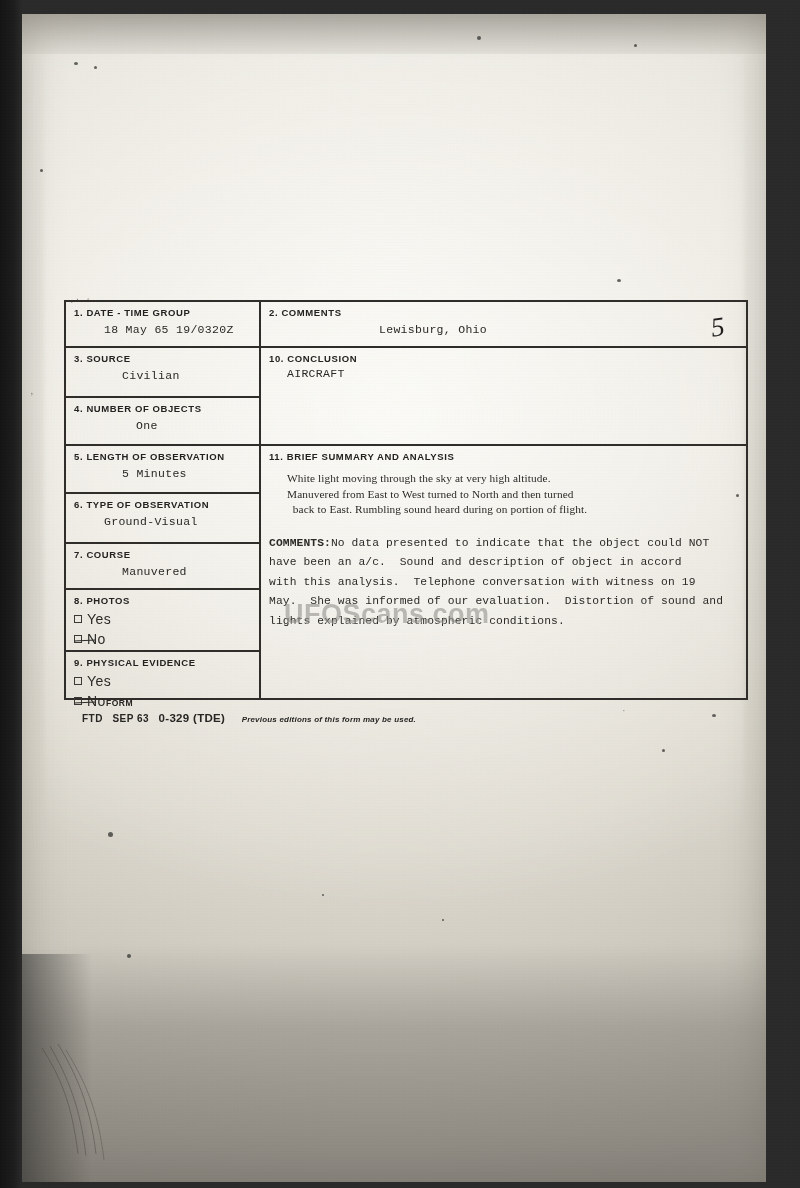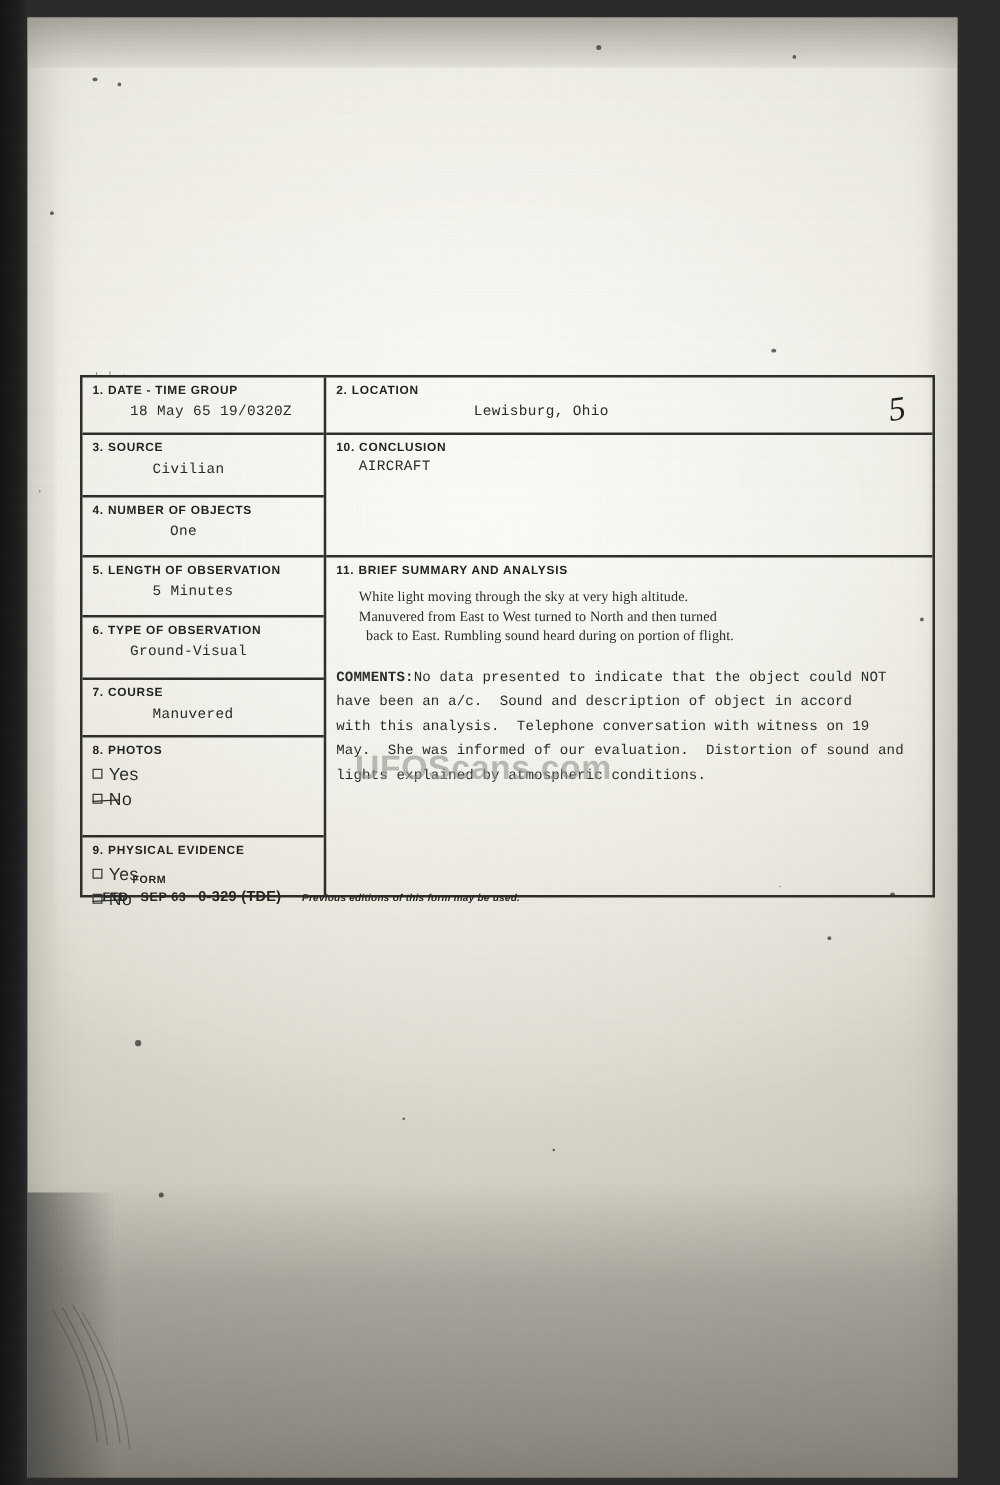--- a/index.html
+++ b/index.html
@@ -128,21 +128,21 @@
   .val.indent3 { padding-left: 62px; }
   .val.tight { margin-top: 3px; }
 
   
   #c-date   { height: 46px; }
   #c-source { height: 50px; }
   #c-number { height: 48px; }
   #c-length { height: 48px; }
   #c-type   { height: 50px; }
   #c-course { height: 46px; }
-  #c-photos { height: 80px; }
+  #c-photos { height: 62px; }
   #c-phys   { height: 46px; }
 
   
   #c-loc    { height: 46px; }
   #c-concl  { height: 98px; }
   #c-sum    { height: 218px; }
 
   .checkline {
     font-family: "Liberation Sans", sans-serif;
     font-size: 14px;
@@ -388,21 +388,21 @@
             </div>
           </div>
 
         </div>
 
         <div class="col-right">
 
           <div class="cell" id="c-loc">
             <div class="lbl">
               <span>2.</span>
-              <span>LOCATION</span>
+              <span>COMMENTS</span>
             </div>
             <div class="val" style="padding-left:110px;">Lewisburg, Ohio</div>
             <div id="hand5">5</div>
           </div>
 
           <div class="cell" id="c-concl">
             <div class="lbl">
               <span>10.</span>
               <span>CONCLUSION</span>
             </div>

